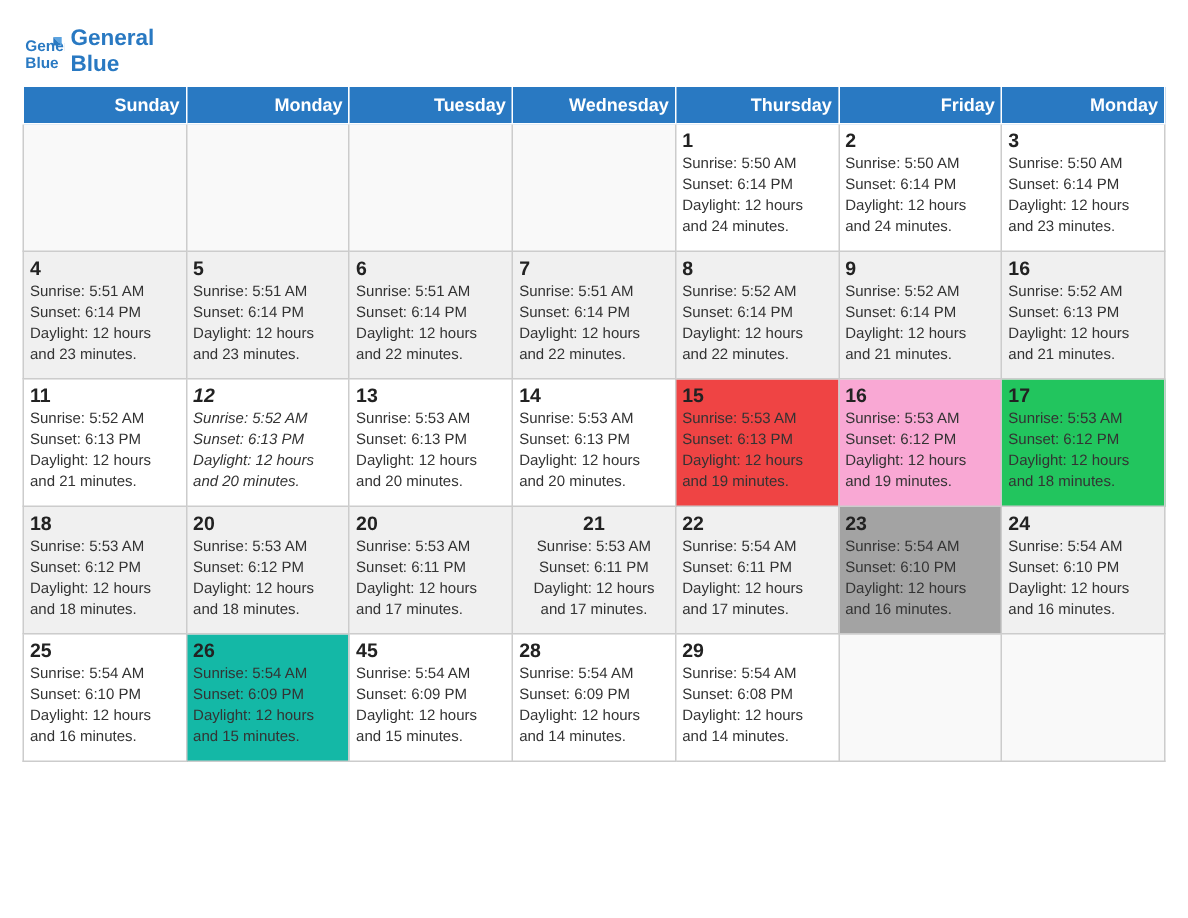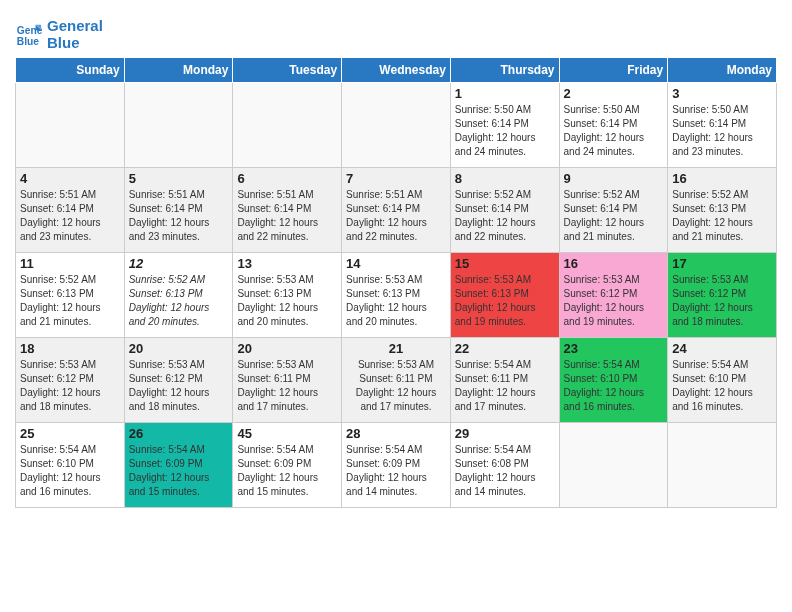--- a/index.html
+++ b/index.html
@@ -215,21 +215,21 @@
           <div class="day-info">Sunrise: 5:53 AM<br>Sunset: 6:11 PM<br>Daylight: 12 hours and 17 minutes.</div>
         </td>
         <td style="background: rgb(240, 240, 240); text-align: center;">
           <span class="day-num">21</span>
           <div class="day-info">Sunrise: 5:53 AM<br>Sunset: 6:11 PM<br>Daylight: 12 hours and 17 minutes.</div>
         </td>
         <td style="background: rgb(240, 240, 240); margin-left: 24px;">
           <span class="day-num">22</span>
           <div class="day-info">Sunrise: 5:54 AM<br>Sunset: 6:11 PM<br>Daylight: 12 hours and 17 minutes.</div>
         </td>
-        <td style="background: #22c55e; margin-top: 16px;">
+        <td style="background: #a3a3a3; margin-top: 16px;">
           <span class="day-num">23</span>
           <div class="day-info">Sunrise: 5:54 AM<br>Sunset: 6:10 PM<br>Daylight: 12 hours and 16 minutes.</div>
         </td>
         <td style="background: rgb(240, 240, 240);">
           <span class="day-num">24</span>
           <div class="day-info">Sunrise: 5:54 AM<br>Sunset: 6:10 PM<br>Daylight: 12 hours and 16 minutes.</div>
         </td>
       </tr>
       <tr>
         <td style="background: rgb(255, 255, 255);">

